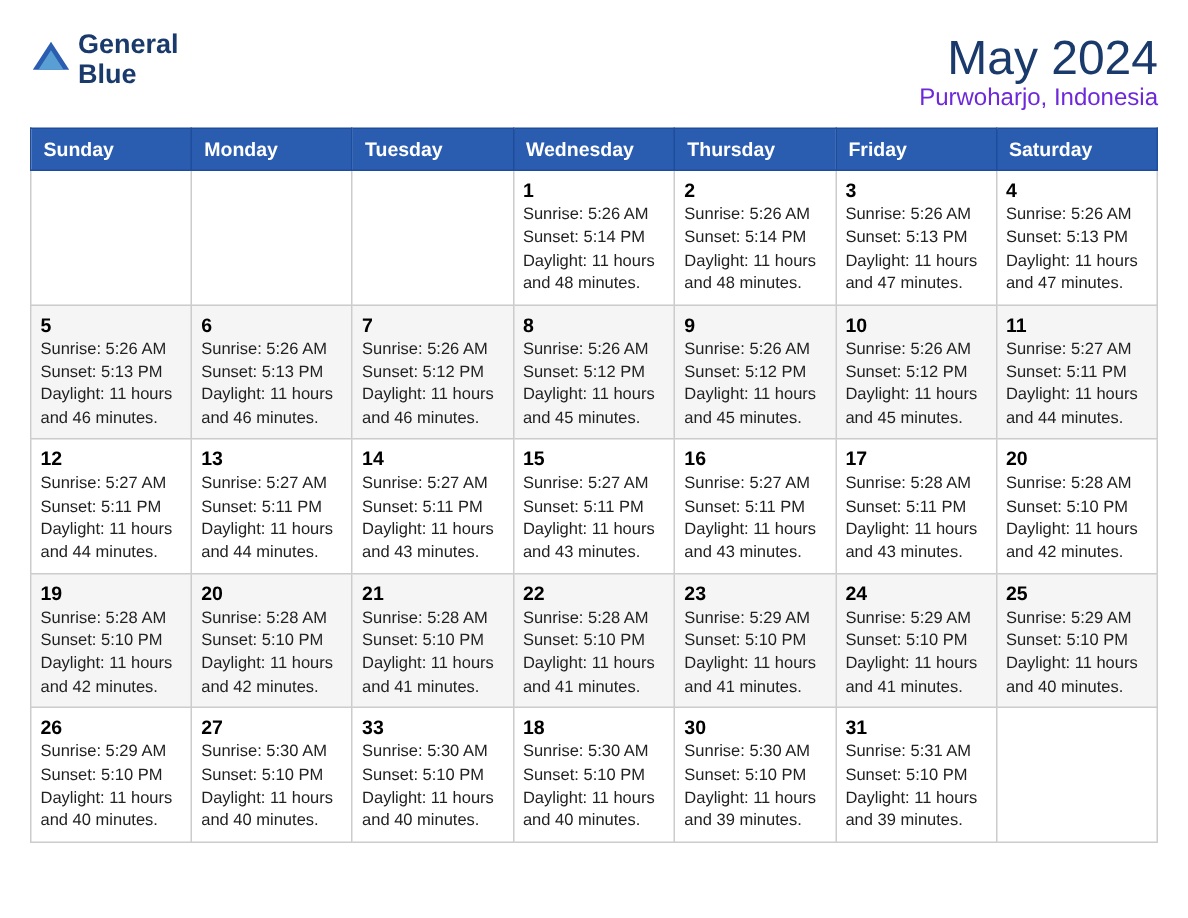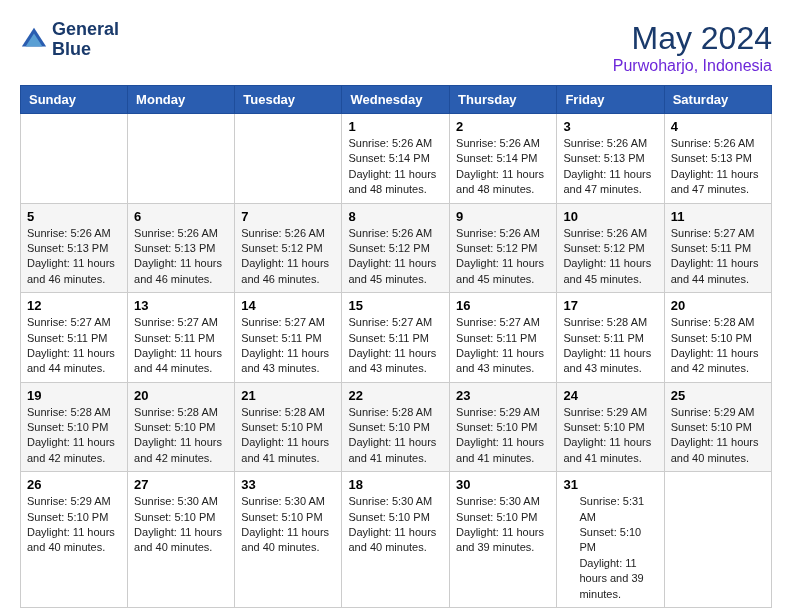--- a/index.html
+++ b/index.html
@@ -304,20 +304,20 @@
 Daylight: 11 hours and 40 minutes.</div>
         </td>
         <td>
           <div class="day-number">30</div>
           <div class="day-info" style="white-space: pre-line;">Sunrise: 5:30 AM
 Sunset: 5:10 PM
 Daylight: 11 hours and 39 minutes.</div>
         </td>
         <td>
           <div class="day-number">31</div>
-          <div class="day-info" style="white-space: pre-line; margin-left: 16px;">Sunrise: 5:31 AM
+          <div class="day-info" style="white-space: pre-line;">Sunrise: 5:31 AM
 Sunset: 5:10 PM
 Daylight: 11 hours and 39 minutes.</div>
         </td>
         <td class="empty-cell"></td>
       </tr>
     </tbody>
 </table>
 
 </body></html>

